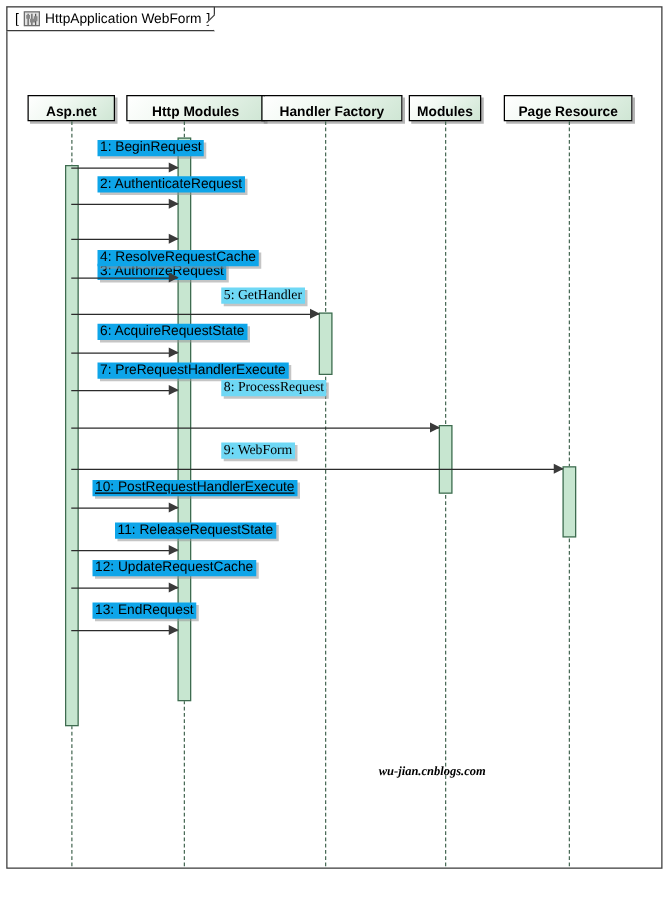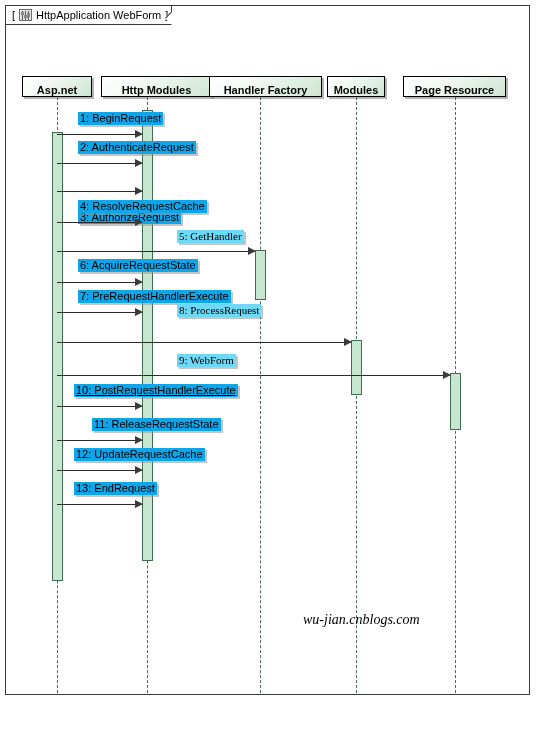--- a/index.html
+++ b/index.html
@@ -73,21 +73,21 @@
     position:absolute;font-size:11px;color:#000;white-space:nowrap;
     padding:0px 2px;line-height:13px;
     box-shadow:2px 2px 0 rgba(150,150,150,.55);
   }
   .lb-yellow{background:#0ea5e9;}
   .lb-cyan{background:#6fd8f5;font-family:Liberation Serif, serif;}
 
   
   .watermark{
     position:absolute;font-family:"Liberation Serif", serif;
-    font-style:italic;font-weight:normal;font-size:14px;color:#000;
+    font-style:italic;font-weight:bold;font-size:10px;color:#000;
     white-space:nowrap;
   }
 </style>
 </head>
 <body>
 
 <div id="canvas">
 
   <div class="frame"></div>
 

